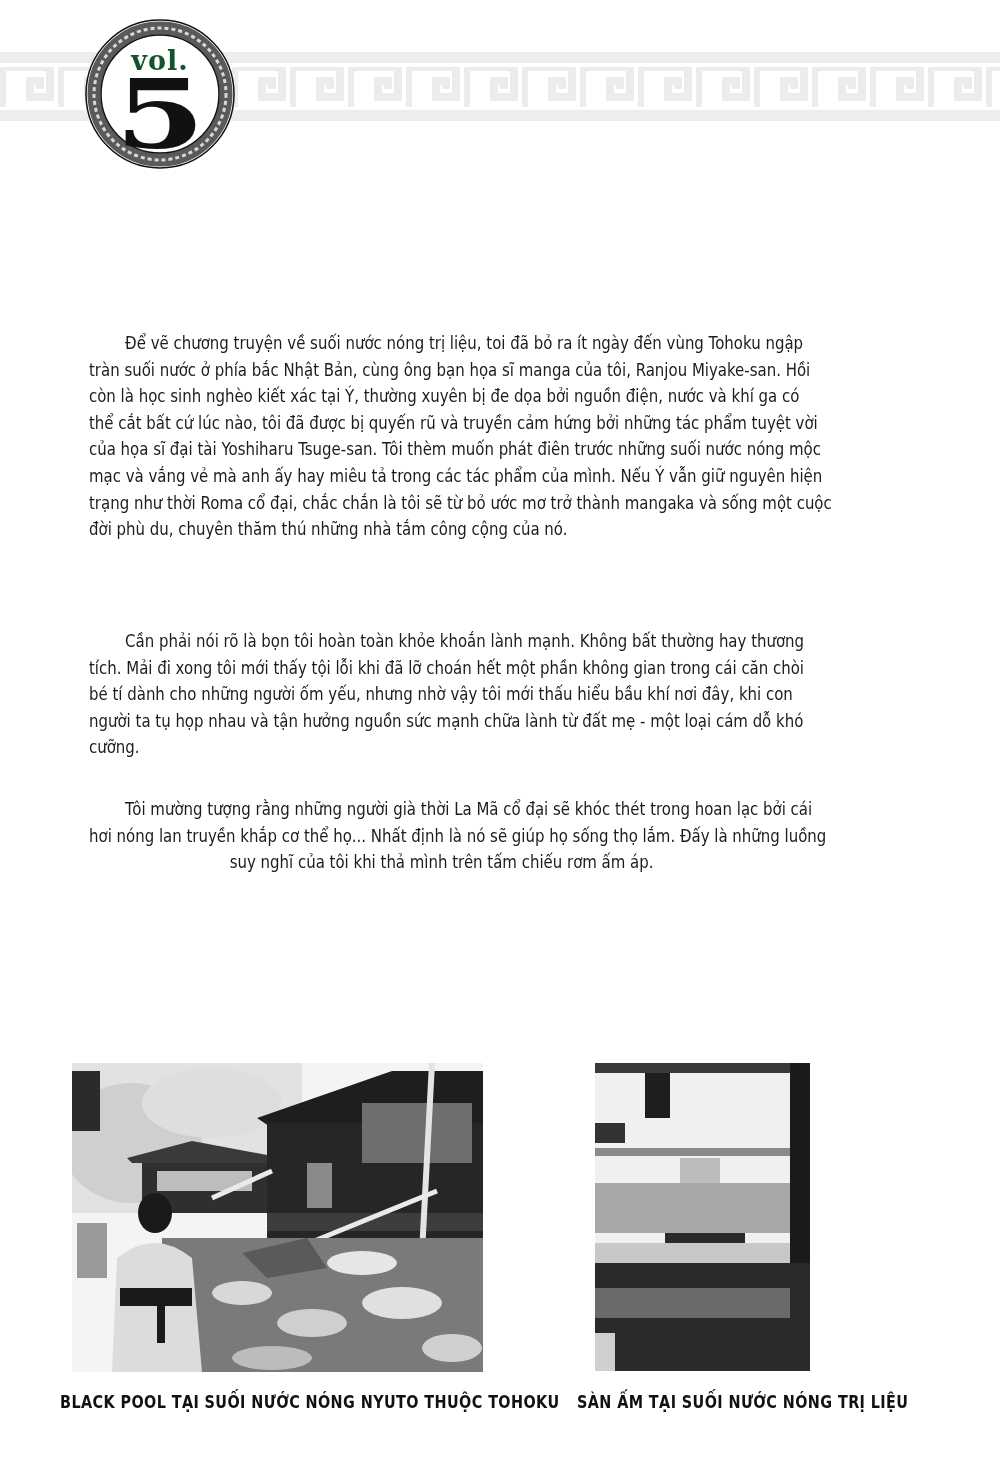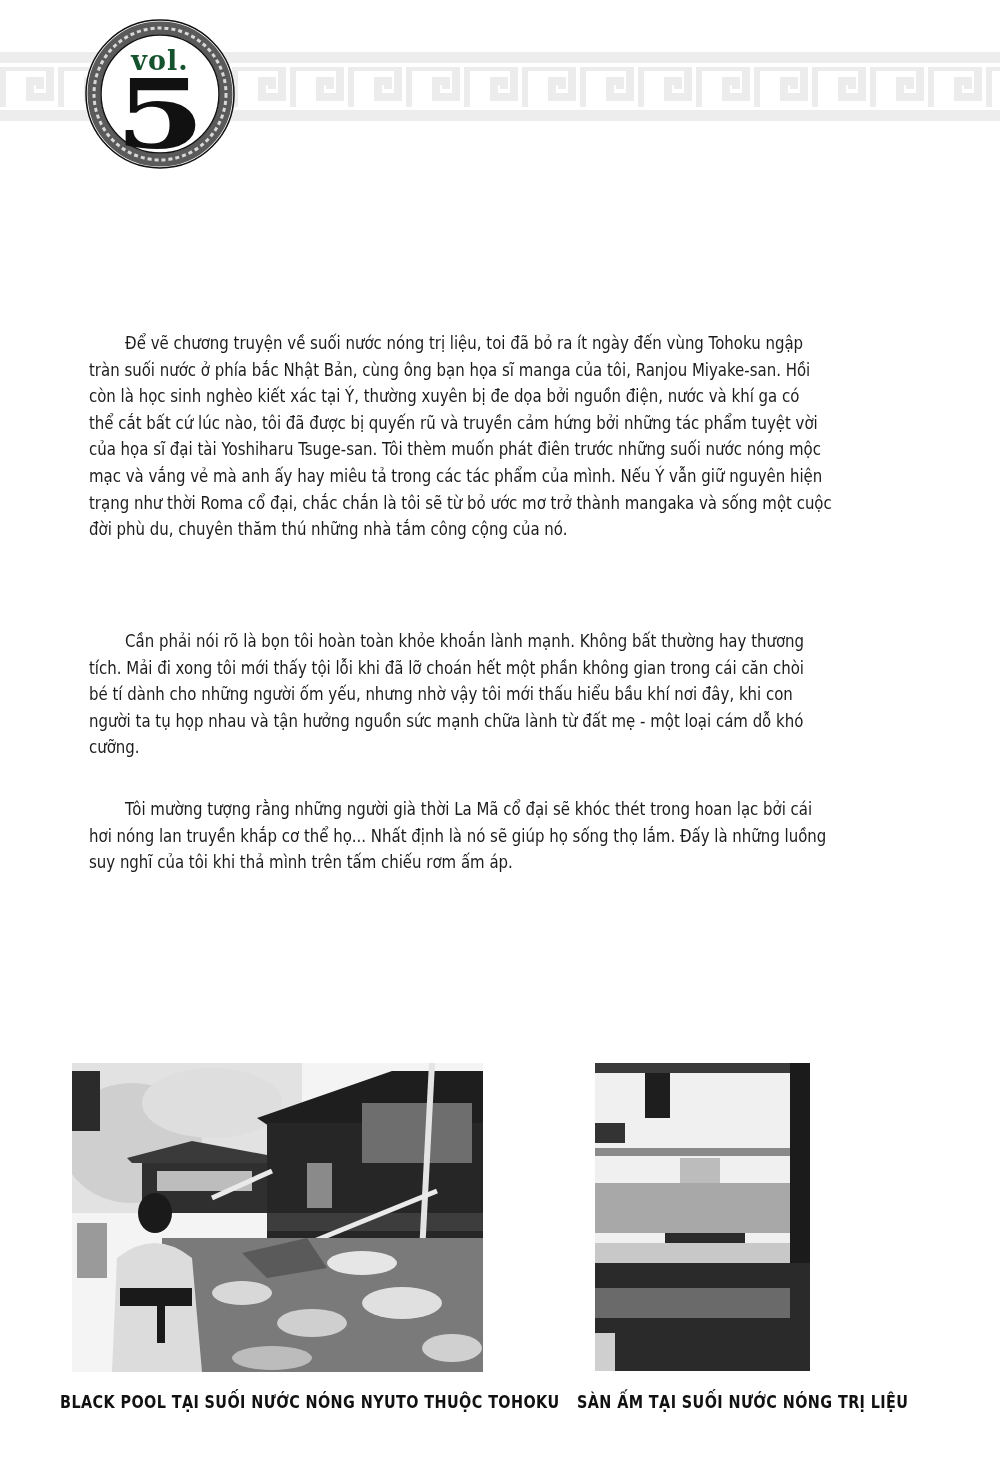--- a/index.html
+++ b/index.html
@@ -24,21 +24,21 @@
                 color:#111; line-height:1; transform:scaleX(1.35); }
 
   
   .para { position:absolute; left:89px; width:820px; }
   .line { display:block; height:26.6px; line-height:26.6px; font-size:17.4px;
           white-space:nowrap; transform-origin:left center; transform:scaleX(0.86);
           letter-spacing:0; color:#1c1c1c; }
   .line.indent { padding-left:42px; }
   #p1 { top:324px;margin-top:6px; }
   #p2 { top:628px; }
-  #p3 { top:796px; }
+  #p3 { top:796px;text-align:center; }
 
   
   .photo { position:absolute; background:#888; overflow:hidden; }
   #photo1 { left:72px; top:1063px; width:411px; height:309px; }
   #photo2 { left:595px; top:1063px; width:215px; height:308px; }
 
   .caption { position:absolute; top:1391px; font-family:"DejaVu Sans", sans-serif;
              font-weight:bold; font-size:18px; white-space:nowrap; color:#111;
              transform-origin:left center; transform:scaleX(0.8); letter-spacing:0.5px; }
   #cap1 { left:60px; }

